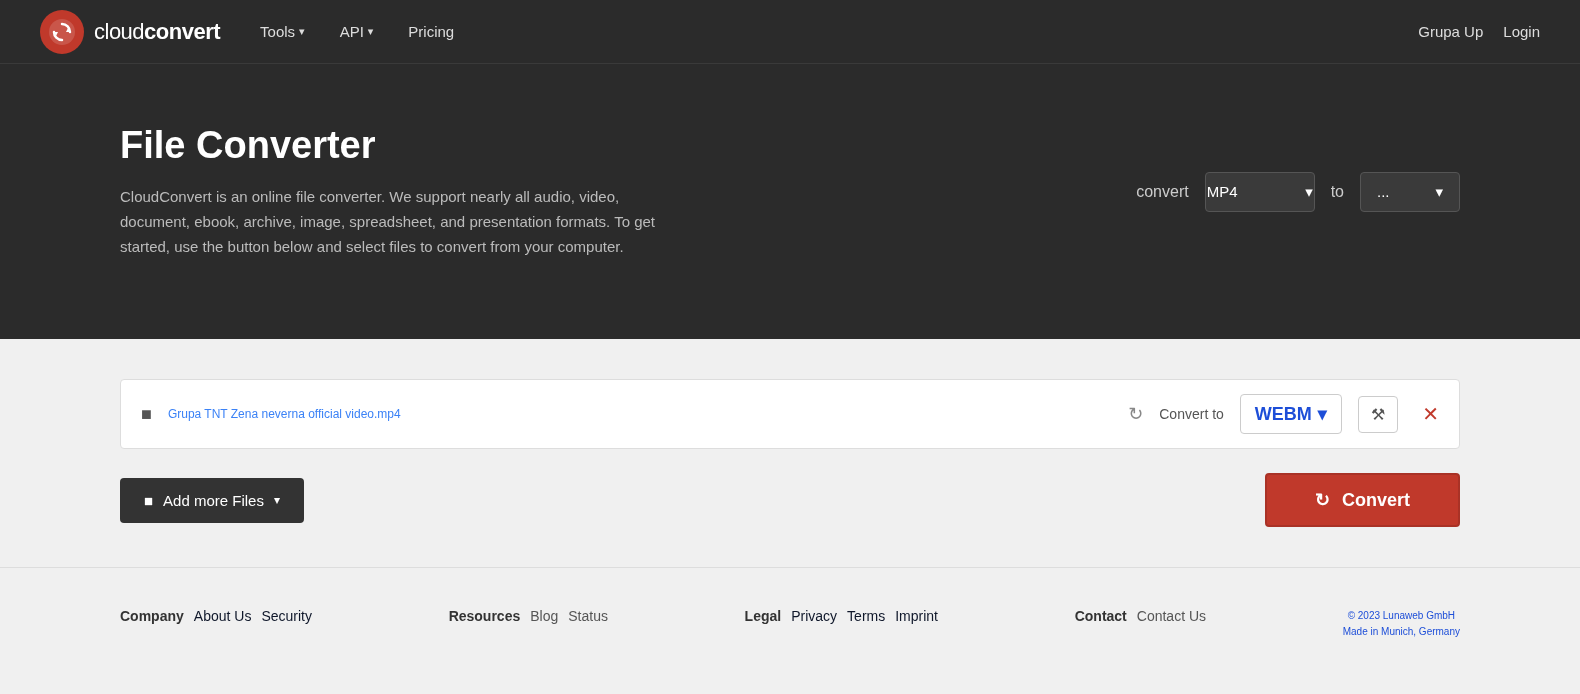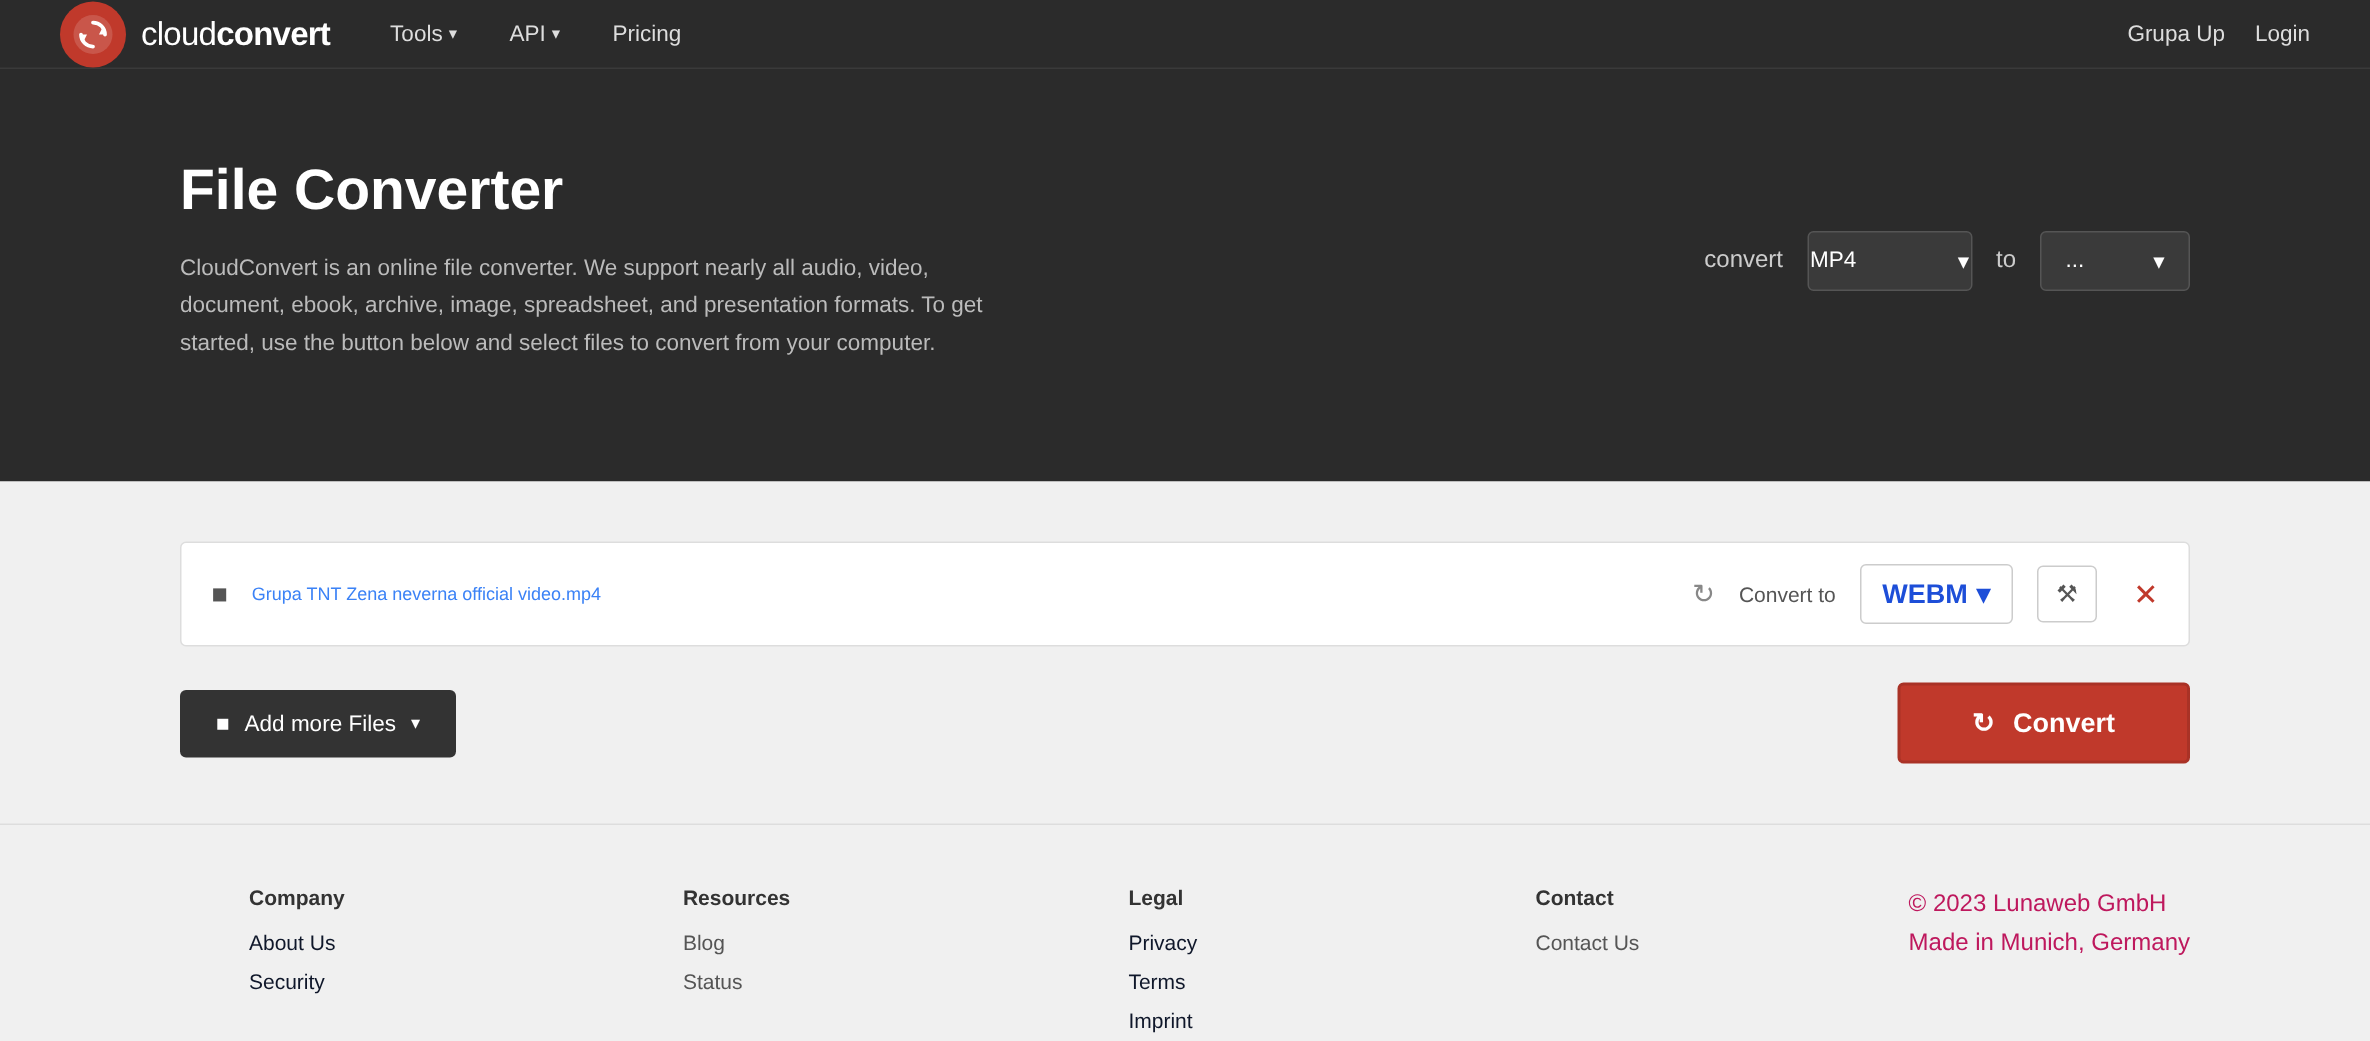--- a/index.html
+++ b/index.html
@@ -3,21 +3,21 @@
   <meta charset="utf-8">
   <style>
     * { margin: 0; padding: 0; box-sizing: border-box; }
     body { font-family: 'Segoe UI', Arial, sans-serif; background: #f0f0f0; min-width: 1580px; }
 
     
     .hero { background: #2b2b2b; color: #fff; padding: 0; }
 
     
     nav {
-      display: flex; align-items: center; padding: 0 40px; height: 46px;
+      display: flex; align-items: center; padding: 0 40px; height: 64px;
       border-bottom: 1px solid #3a3a3a;
     }
     .nav-logo { display: flex; align-items: center; gap: 10px; text-decoration: none; color: #fff; }
     .nav-logo-icon {
       width: 44px; height: 44px; background: #c0392b; border-radius: 50%;
       display: flex; align-items: center; justify-content: center;
       font-size: 18px; position: relative;
     }
     .nav-logo-icon svg { width: 28px; height: 28px; }
     .nav-logo-text { font-size: 22px; letter-spacing: -0.5px; }
@@ -89,25 +89,25 @@
     .add-files-btn .dropdown-arrow { font-size: 12px; }
     .convert-btn {
       background: #c0392b; color: #fff; border: 2px solid #a93226;
       border-radius: 4px; padding: 14px 48px; font-size: 18px; font-weight: 600;
       cursor: pointer; display: flex; align-items: center; gap: 12px;
     }
 
     
     footer { background: #f0f0f0; padding: 40px 120px 30px 120px; border-top: 1px solid #ddd; }
     .footer-inner { display: flex; justify-content: space-between; align-items: flex-start; }
-    .footer-col { display: flex; flex-direction: column; gap: 10px; margin-left: 46px; }
+    .footer-col { display: flex; flex-direction: row; gap: 10px; }
     .footer-heading { font-size: 14px; font-weight: 700; color: #333; margin-bottom: 4px; }
     .footer-link { font-size: 14px; color: #0f172a; text-decoration: none; }
     .footer-link-dark { font-size: 14px; color: #555; text-decoration: none; }
-    .footer-copy { text-align: left; color: #be185d; font-size: 16px; line-height: 1.6; }
+    .footer-copy { text-align: center; color: #1d4ed8; font-size: 10px; line-height: 1.6; }
   </style>
 </head>
 <body>
 
 <div class="hero">
 
   <nav>
     <a class="nav-logo" href="#">
       <div class="nav-logo-icon">
         <svg viewBox="0 0 28 28" fill="none" xmlns="http://www.w3.org/2000/svg">

